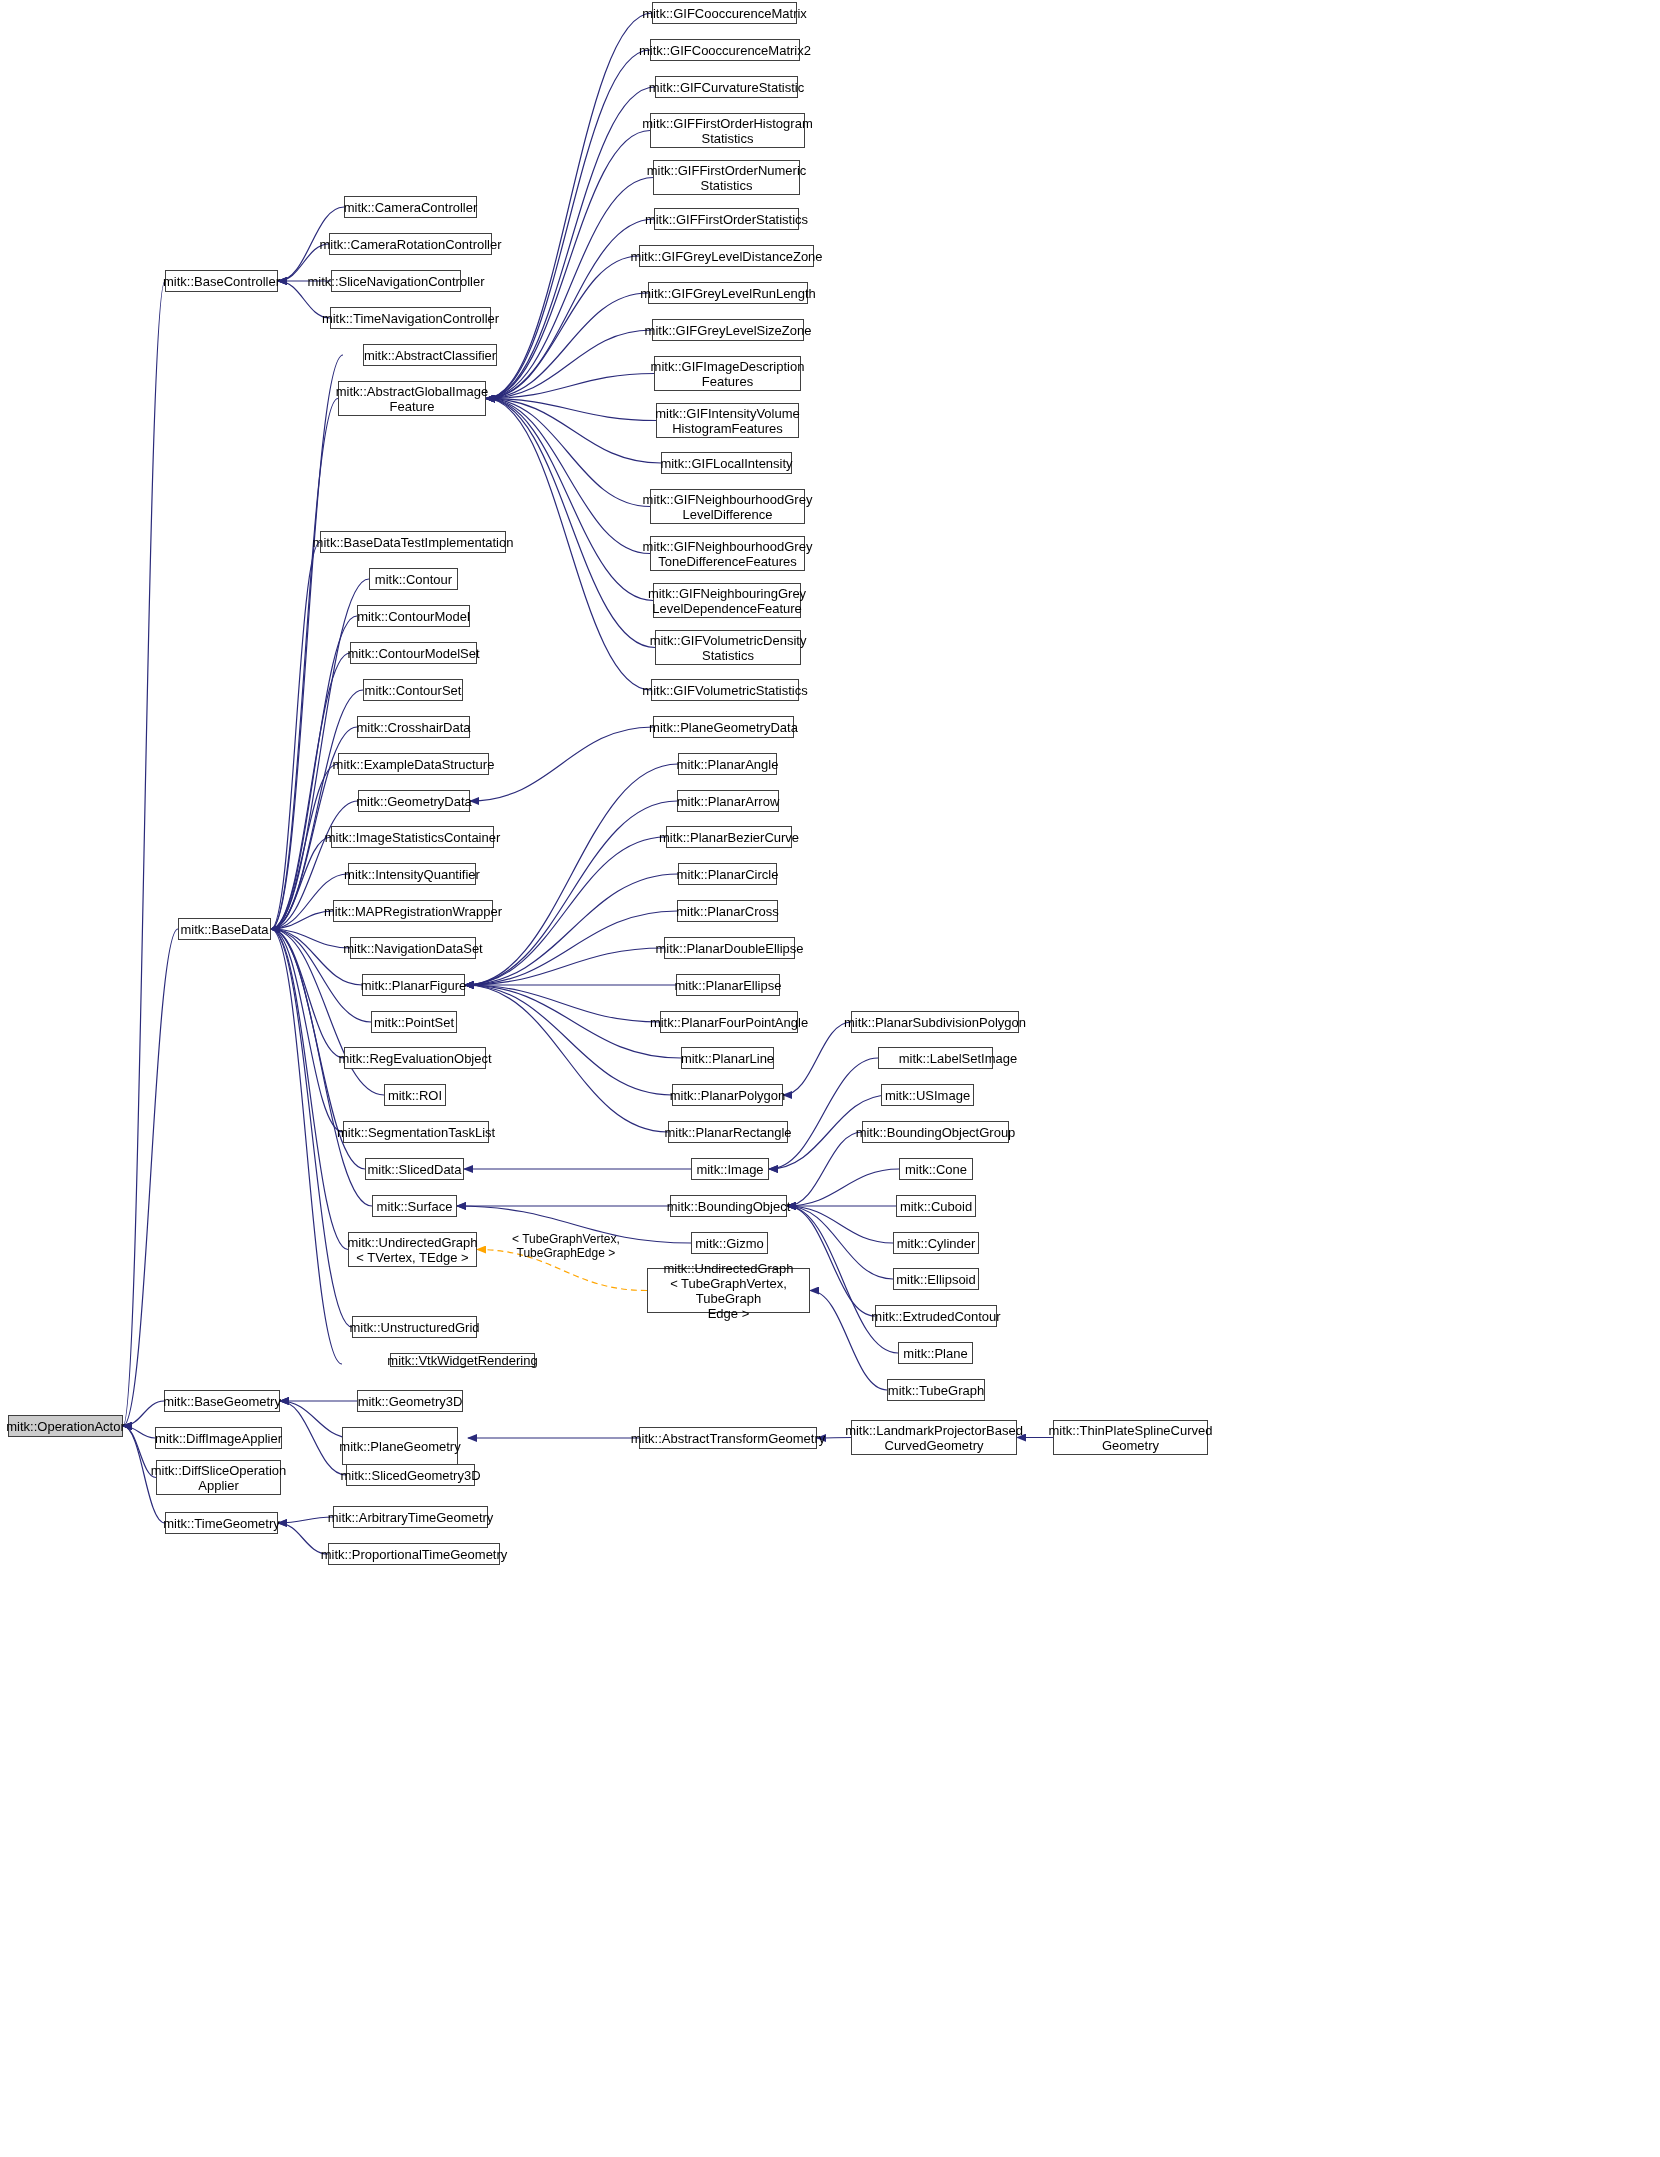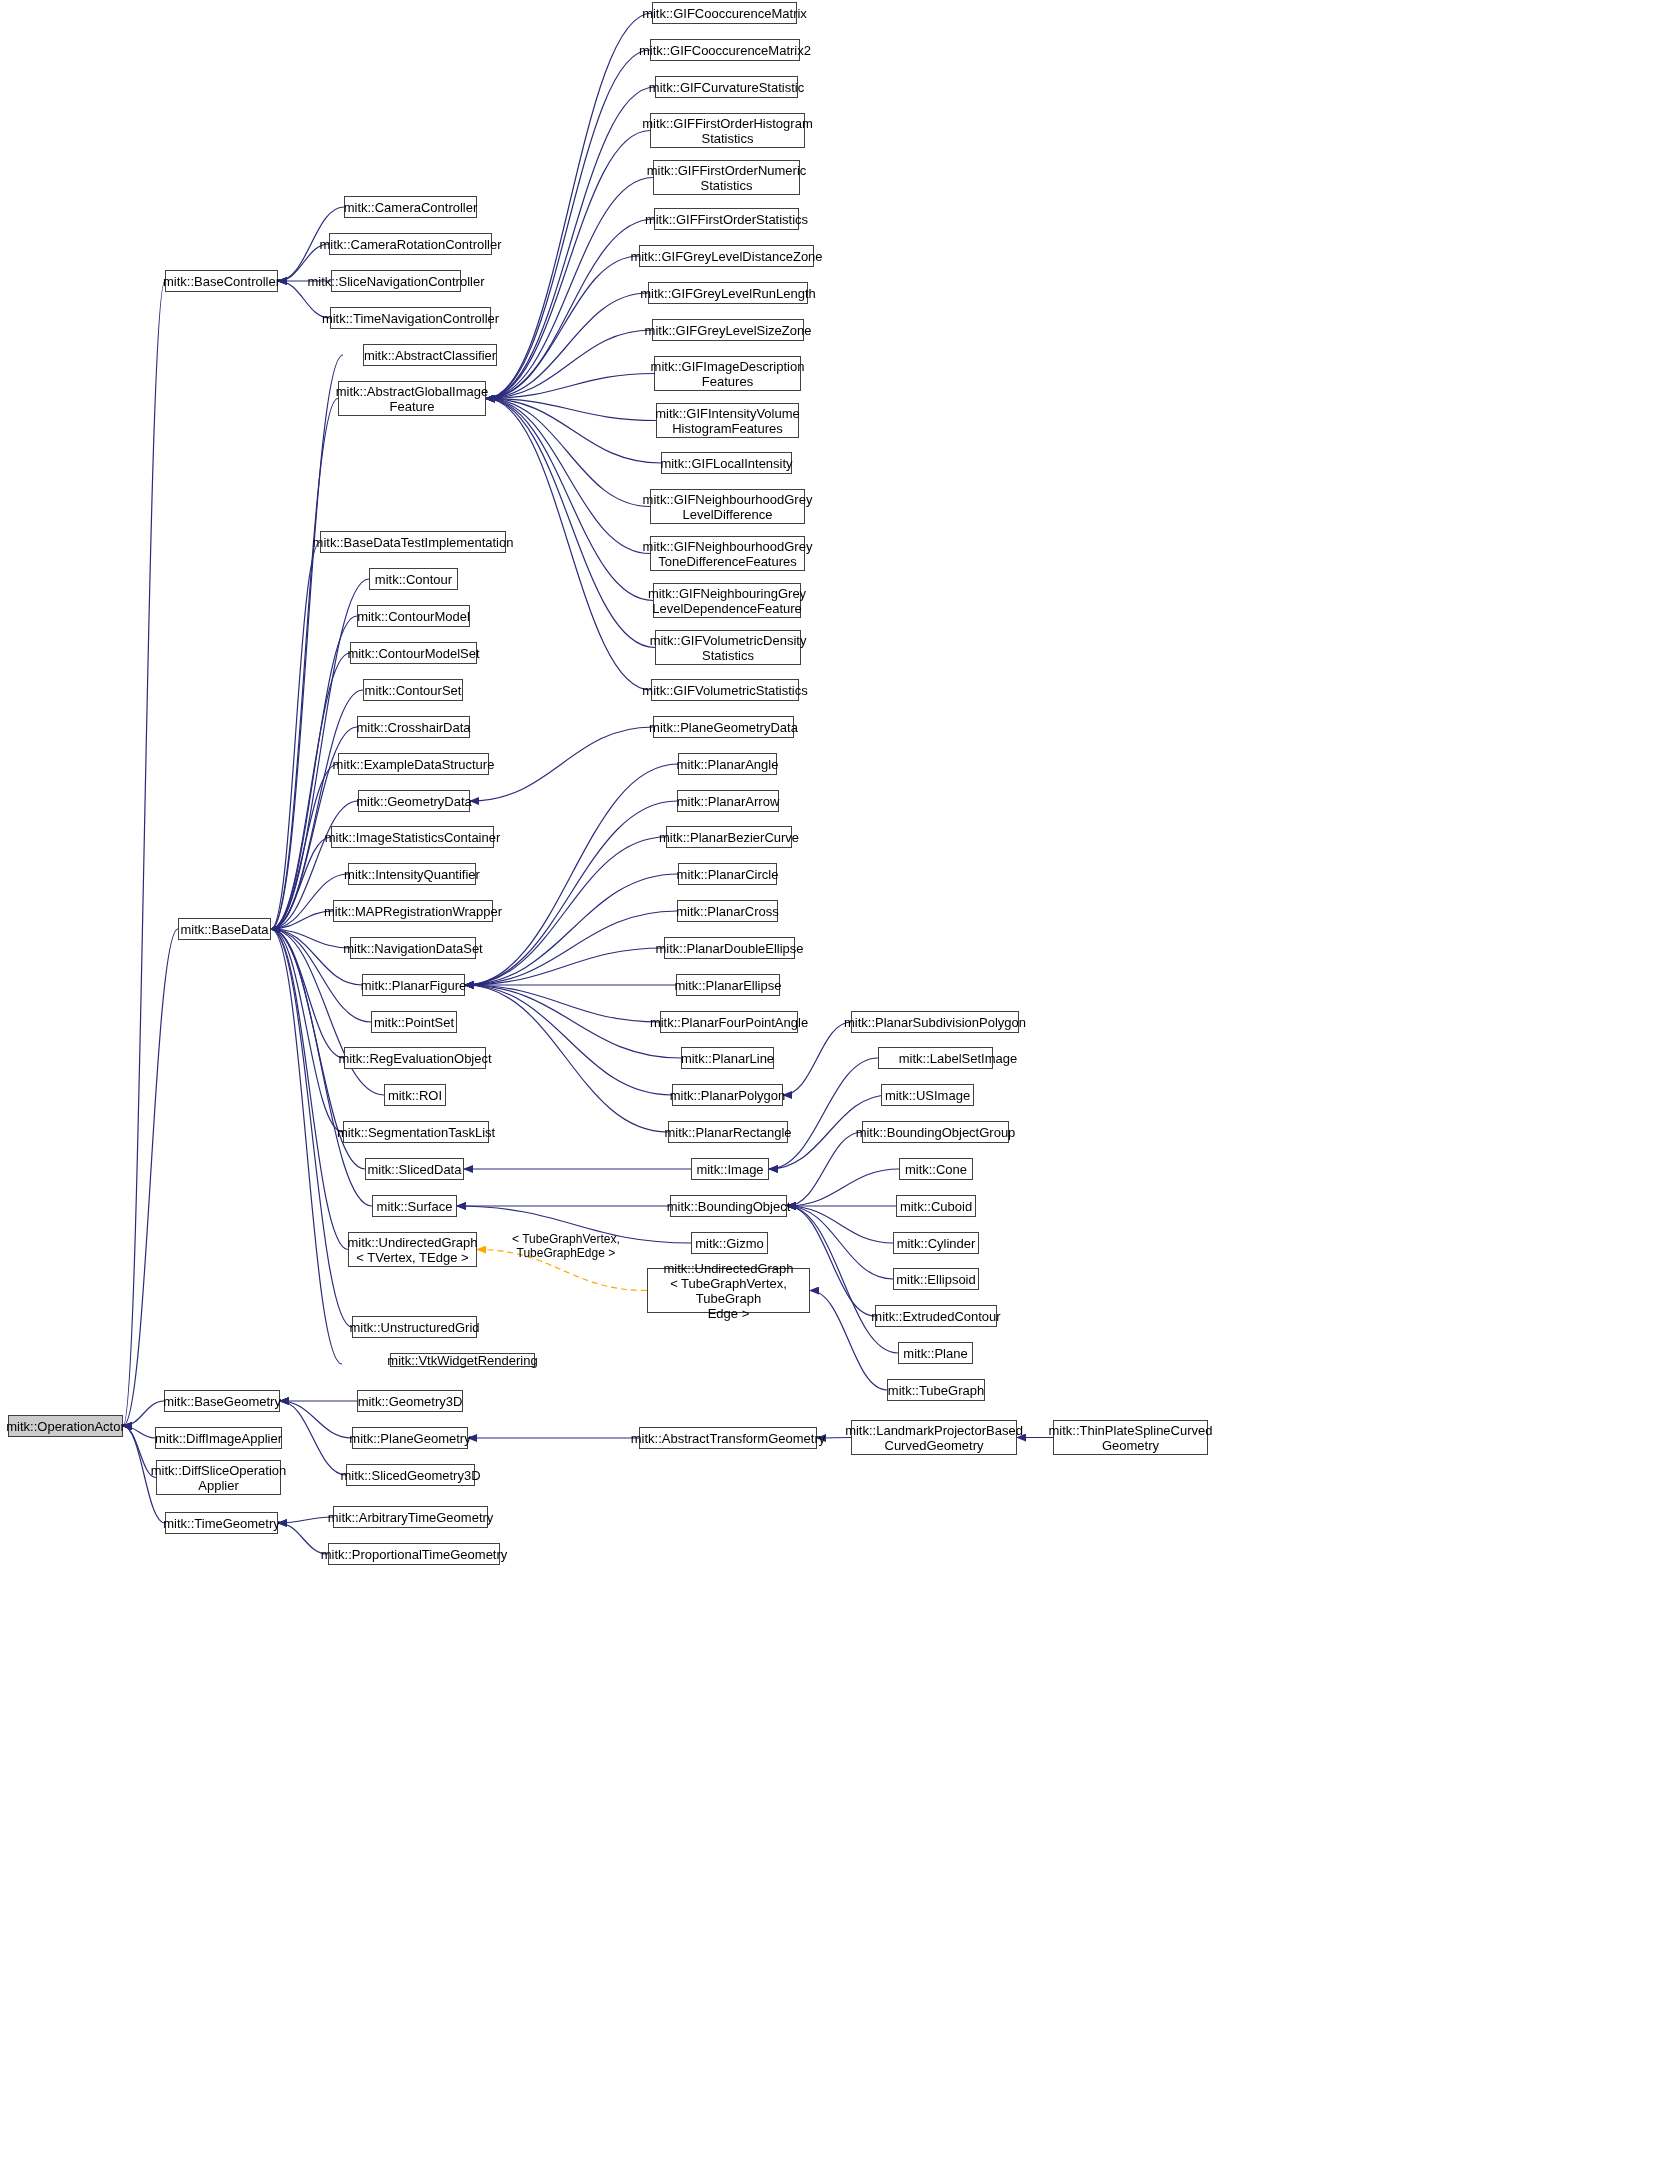--- a/index.html
+++ b/index.html
@@ -238,21 +238,21 @@
       <div class="node" style="left: 862px; top: 1121px; width: 147px; height: 22px;">mitk::BoundingObjectGroup</div>
       <div class="node" style="left: 899px; top: 1158px; width: 74px; height: 22px;">mitk::Cone</div>
       <div class="node" style="left: 896px; top: 1195px; width: 80px; height: 22px;">mitk::Cuboid</div>
       <div class="node" style="left: 893px; top: 1232px; width: 86px; height: 22px;">mitk::Cylinder</div>
       <div class="node" style="left: 893px; top: 1268px; width: 86px; height: 22px;">mitk::Ellipsoid</div>
       <div class="node" style="left: 875px; top: 1305px; width: 122px; height: 22px;">mitk::ExtrudedContour</div>
       <div class="node" style="left: 898px; top: 1342px; width: 75px; height: 22px;">mitk::Plane</div>
       <div class="node" style="left: 887px; top: 1379px; width: 98px; height: 22px;">mitk::TubeGraph</div>
       <div class="node" style="left: 164px; top: 1390px; width: 116px; height: 22px;">mitk::BaseGeometry</div>
       <div class="node" style="left: 357px; top: 1390px; width: 106px; height: 22px;">mitk::Geometry3D</div>
-      <div class="node" style="left: 352px; top: 1427px; width: 116px; height: 22px;">mitk::PlaneGeometry</div>
+      <div class="node" style="left: 342px; top: 1427px; width: 116px; height: 38px;">mitk::PlaneGeometry</div>
       <div class="node" style="left: 346px; top: 1464px; width: 129px; height: 22px;">mitk::SlicedGeometry3D</div>
       <div class="node" style="left: 639px; top: 1427px; width: 178px; height: 22px;">mitk::AbstractTransformGeometry</div>
       <div class="node" style="left: 851px; top: 1420px; width: 166px; height: 35px;">mitk::LandmarkProjectorBased
 CurvedGeometry</div>
       <div class="node" style="left: 1053px; top: 1420px; width: 155px; height: 35px;">mitk::ThinPlateSplineCurved
 Geometry</div>
       <div class="node highlight" style="left: 8px; top: 1415px; width: 115px; height: 22px;">mitk::OperationActor</div>
       <div class="node" style="left: 155px; top: 1427px; width: 127px; height: 22px;">mitk::DiffImageApplier</div>
       <div class="node" style="left: 156px; top: 1460px; width: 125px; height: 35px;">mitk::DiffSliceOperation
 Applier</div>

